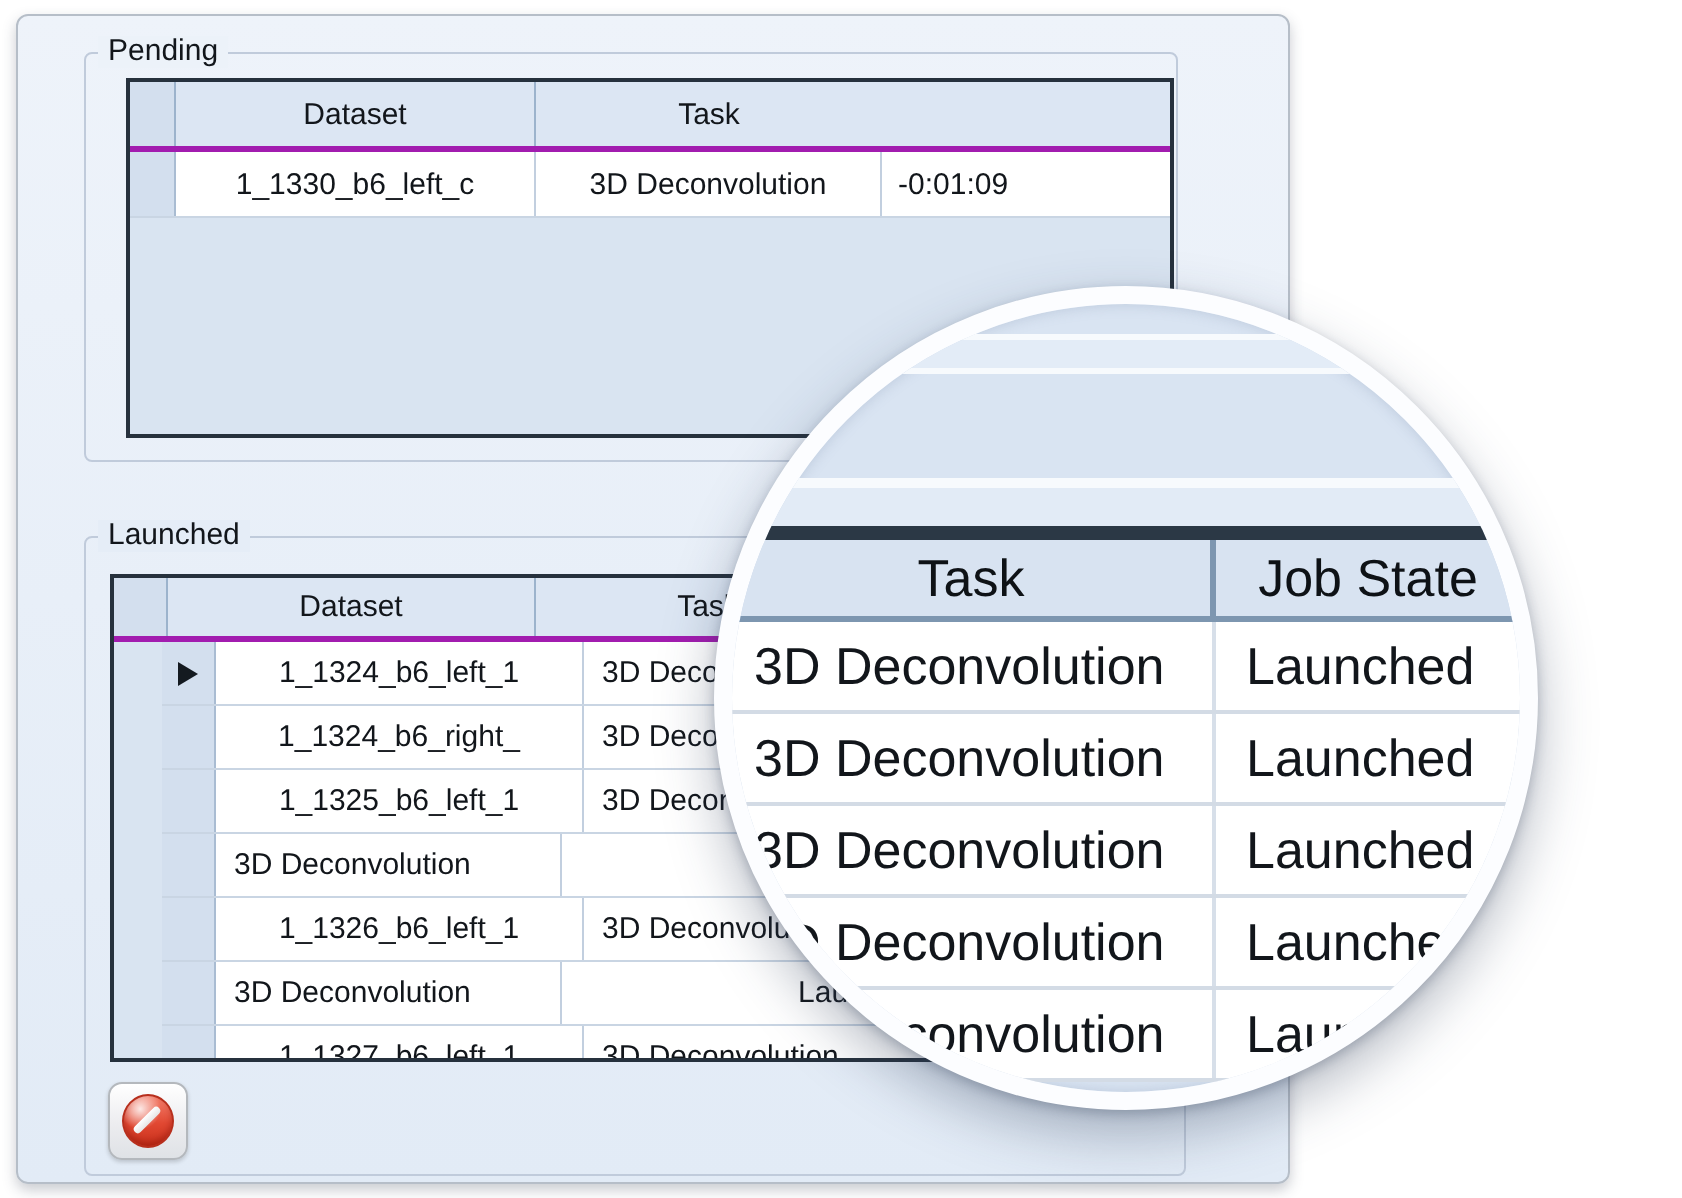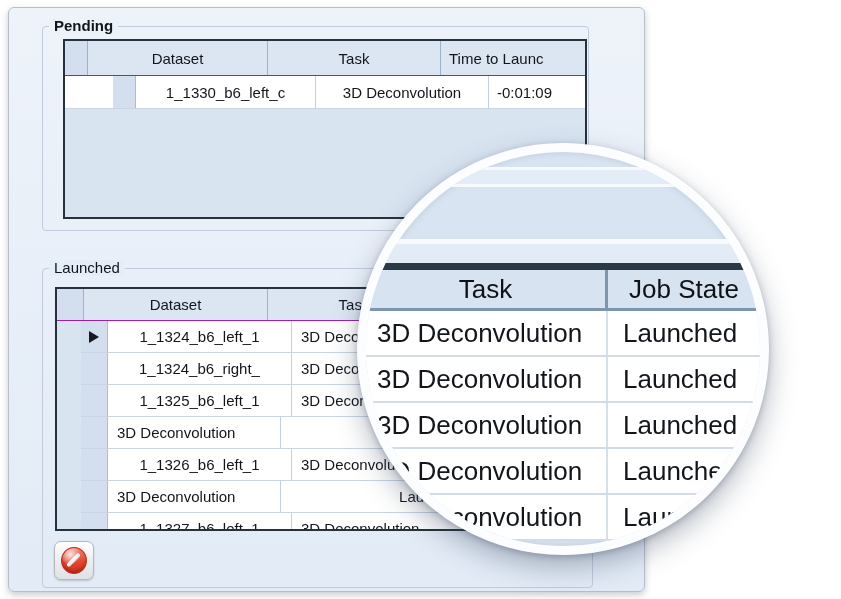--- a/index.html
+++ b/index.html
@@ -14,40 +14,40 @@
     position:absolute;left:8px;top:7px;width:635px;height:583px;
     background:linear-gradient(180deg,#eef3fa 0%,#e2ebf6 100%);
     border:1px solid #b6bec8;border-radius:6px;
     box-shadow:0 3px 7px rgba(60,70,85,.28);
   }
   
   .groupbox{position:absolute;border:1px solid #c0cbdb;border-radius:4px;}
   #gb-pending{left:33px;top:18px;width:545px;height:203px;}
   #gb-launched{left:33px;top:260px;width:549px;height:318px;}
   .gb-label{position:absolute;font-size:15px;line-height:16px;padding:0 5px;white-space:nowrap;}
-  #lbl-pending{left:40px;top:10px;background:#ecf2f9;font-weight:bold;}
+  #lbl-pending{left:40px;top:10px;background:#ecf2f9;}
   #lbl-launched{left:40px;top:252px;background:#e5edf7;}
   
   .dgv{
     position:absolute;background:#d9e4f1;border:2px solid #26313d;
     box-sizing:border-box;overflow:hidden;
   }
   #tbl-pending{left:54px;top:31px;width:524px;height:180px;}
   #tbl-launched{left:46px;top:279px;width:530px;height:244px;}
-  .hrow{display:flex;background:#dce6f3;border-bottom:1px solid #a21caf;box-sizing:border-box;}
+  .hrow{display:flex;background:#dce6f3;border-bottom:3px solid #a21caf;box-sizing:border-box;}
   #tbl-pending .hrow{height:35px;}
   #tbl-launched .hrow{height:32px;}
   .hcell{
     display:flex;align-items:center;justify-content:center;font-size:15px;
     border-right:1px solid #9cb3cc;box-sizing:border-box;white-space:nowrap;overflow:hidden;
   }
   .hcell:last-child{border-right:none;}
   .corner{background:#d3dfee;}
   .t-row{display:flex;background:#ffffff;border-bottom:1px solid #c9d5e3;box-sizing:border-box;}
-  #tbl-pending .t-row{height:33px;padding-left:48px;}
+  #tbl-pending .t-row{height:33px;}
   #tbl-launched .t-row{height:32px;margin-left:24px;}
   .dcell{
     display:flex;align-items:center;justify-content:center;font-size:15px;
     border-right:1px solid #c2cfdf;box-sizing:border-box;white-space:nowrap;overflow:hidden;
   }
   .dcell:last-child{border-right:none;}
   .rowhead{background:#d3dfee;border-right:1px solid #a9bcd2;}
   
   .p-rh{width:23px;flex:none;}
   .p-ds{width:180px;flex:none;}
@@ -110,21 +110,20 @@
 <div class="panel">
 
   <div class="groupbox" id="gb-pending"></div>
   <span class="gb-label" id="lbl-pending">Pending</span>
 
   <div class="dgv" id="tbl-pending">
     <div class="hrow">
       <div class="hcell corner p-rh"></div>
       <div class="hcell p-ds">Dataset</div>
       <div class="hcell p-tk">Task</div>
-      <div class="hcell p-tm">Time to Launc</div>
     </div>
     <div class="t-row">
       <div class="dcell rowhead p-rh"></div>
       <div class="dcell p-ds">1_1330_b6_left_c</div>
       <div class="dcell p-tk">3D Deconvolution</div>
       <div class="dcell p-tm">-0:01:09</div>
     </div>
   </div>
 
   <div class="groupbox" id="gb-launched"></div>

